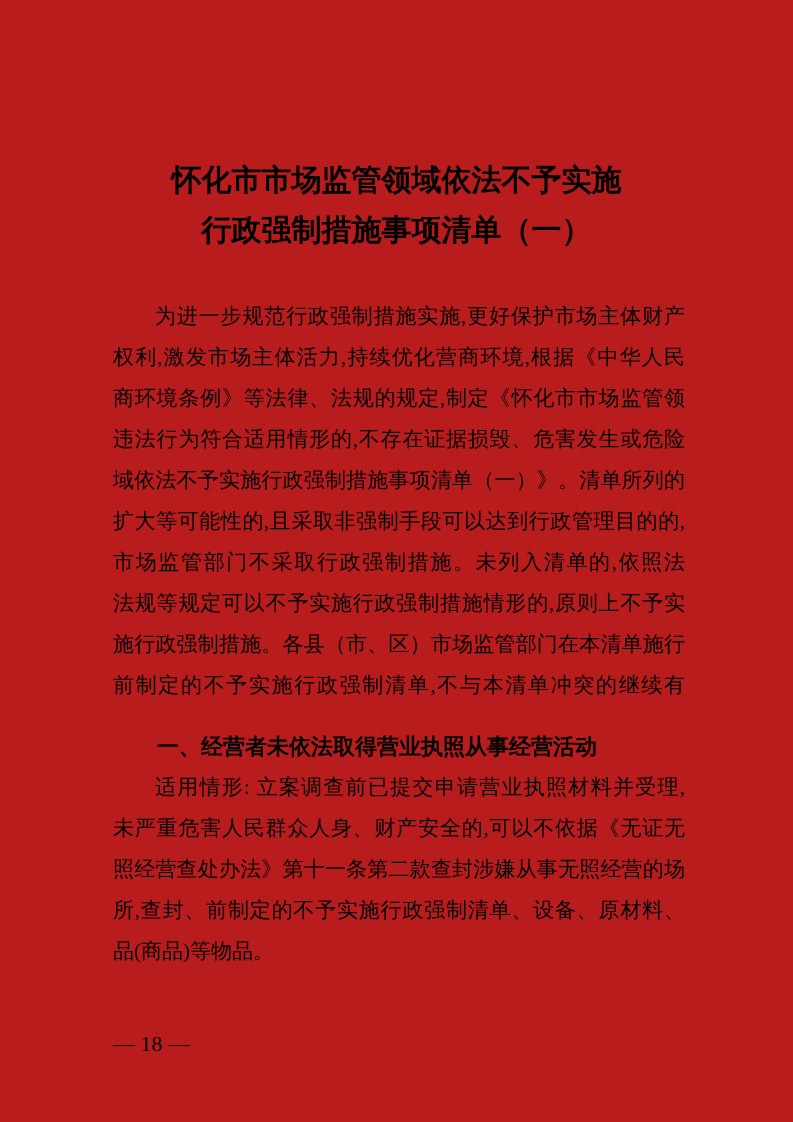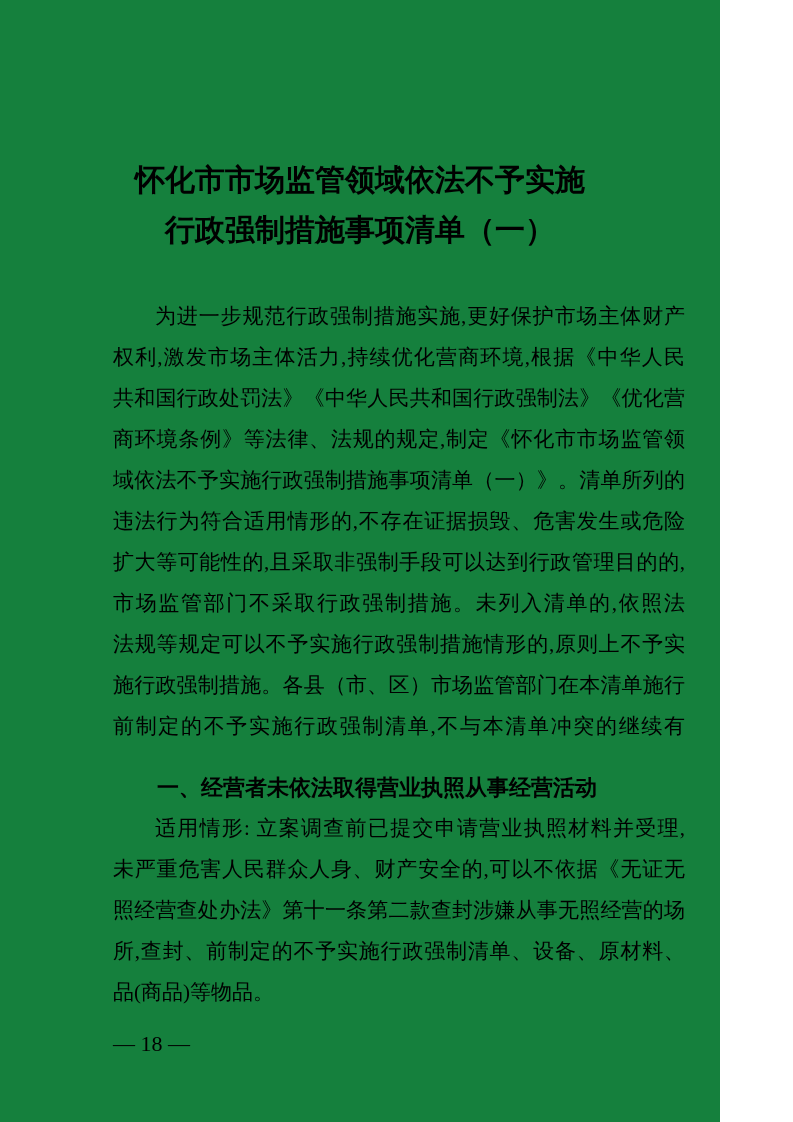--- a/index.html
+++ b/index.html
@@ -2,23 +2,23 @@
 <html><head>
 <meta charset="utf-8">
 <style>
   html, body {
     margin: 0;
     padding: 0;
     background: #ffffff;
   }
   .page {
     position: relative;
-    width: 720px;
+    width: 793px;
     height: 1122px;
-    background: #15803d;
+    background: #b91c1c;
     color: #000000;
     overflow: hidden;
     font-family: "Liberation Serif", "DejaVu Serif", serif;
   }
   .title-block {
     position: absolute;
     top: 155px;
     left: 0;
     width: 100%;
     text-align: center;
@@ -75,24 +75,23 @@
 <div class="page">
 
   <div class="title-block">
     <div>怀化市市场监管领域依法不予实施</div>
     <div>行政强制措施事项清单（一）</div>
   </div>
 
   <div class="body-block">
     <div class="bline indent">为进一步规范行政强制措施实施,更好保护市场主体财产</div>
     <div class="bline">权利,激发市场主体活力,持续优化营商环境,根据《中华人民</div>
-    <div class="bline">共和国行政处罚法》《中华人民共和国行政强制法》《优化营</div>
     <div class="bline">商环境条例》等法律、法规的规定,制定《怀化市市场监管领</div>
+    <div class="bline">违法行为符合适用情形的,不存在证据损毁、危害发生或危险</div>
     <div class="bline">域依法不予实施行政强制措施事项清单（一）》。清单所列的</div>
-    <div class="bline">违法行为符合适用情形的,不存在证据损毁、危害发生或危险</div>
     <div class="bline">扩大等可能性的,且采取非强制手段可以达到行政管理目的的,</div>
     <div class="bline">市场监管部门不采取行政强制措施。未列入清单的,依照法律、</div>
     <div class="bline">法规等规定可以不予实施行政强制措施情形的,原则上不予实</div>
     <div class="bline">施行政强制措施。各县（市、区）市场监管部门在本清单施行</div>
     <div class="bline">前制定的不予实施行政强制清单,不与本清单冲突的继续有效。</div>
 
     <div class="section-heading">一、经营者未依法取得营业执照从事经营活动</div>
 
     <div class="bline indent">适用情形: 立案调查前已提交申请营业执照材料并受理,</div>
     <div class="bline">未严重危害人民群众人身、财产安全的,可以不依据《无证无</div>

